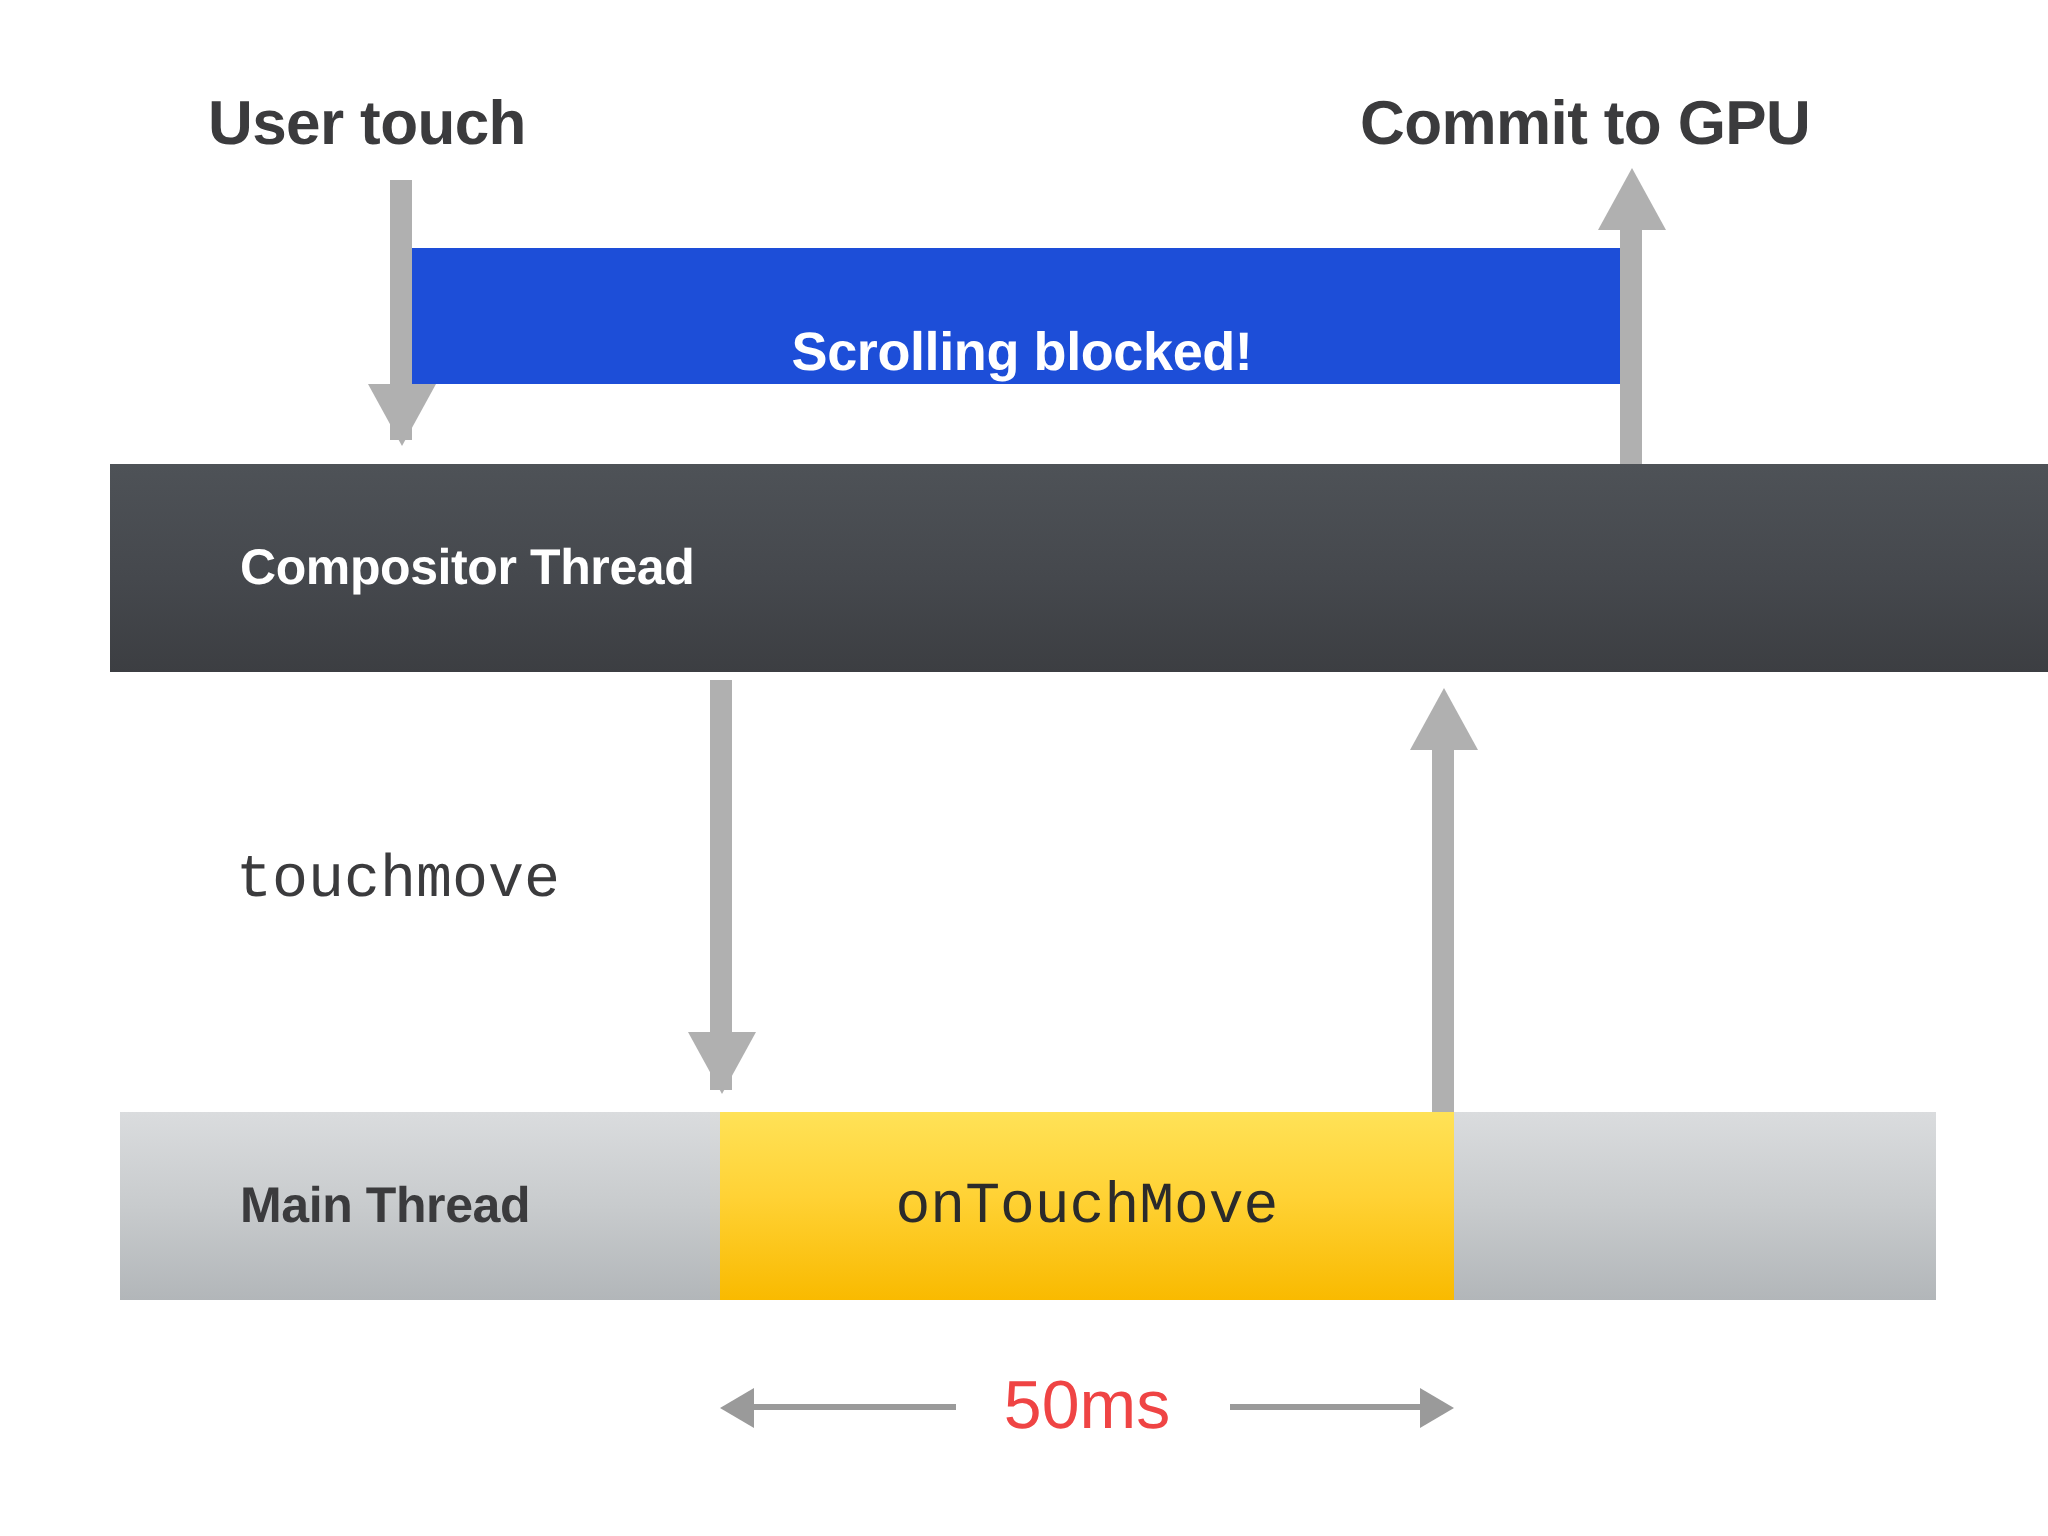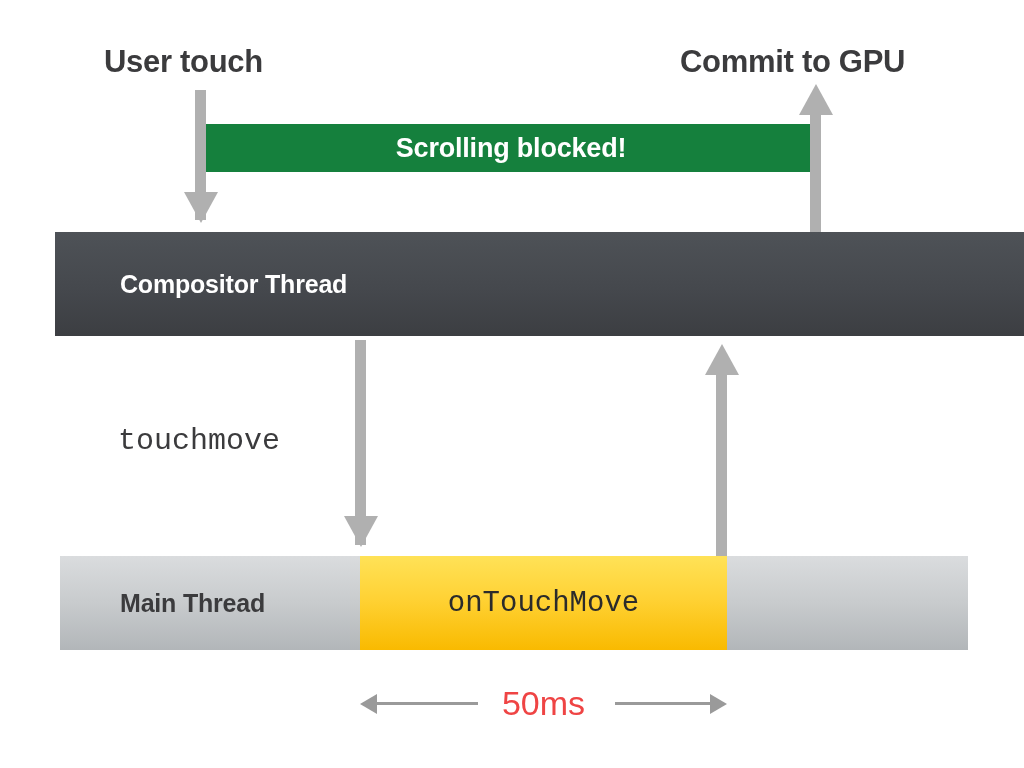--- a/index.html
+++ b/index.html
@@ -66,24 +66,24 @@
   
   #arrow-return-shaft { left: 716px; top: 370px; width: 11px; height: 188px; }
   #arrow-return-head  { left: 705px; top: 344px; }
 
   
   #scrolling-blocked-banner {
     position: absolute;
     left: 206px;
     top: 124px;
     width: 610px;
-    height: 48px;
-    background: #15803d;
-    display: flex;
-    align-items: center;
+    height: 68px;
+    background: #1d4ed8;
+    display: flex;
+    align-items: flex-end;
     justify-content: center;
   }
   #scrolling-blocked-text {
     color: #ffffff;
     font-family: "Liberation Sans", sans-serif;
     font-weight: bold;
     font-size: 27px;
     letter-spacing: -0.2px;
   }
 

